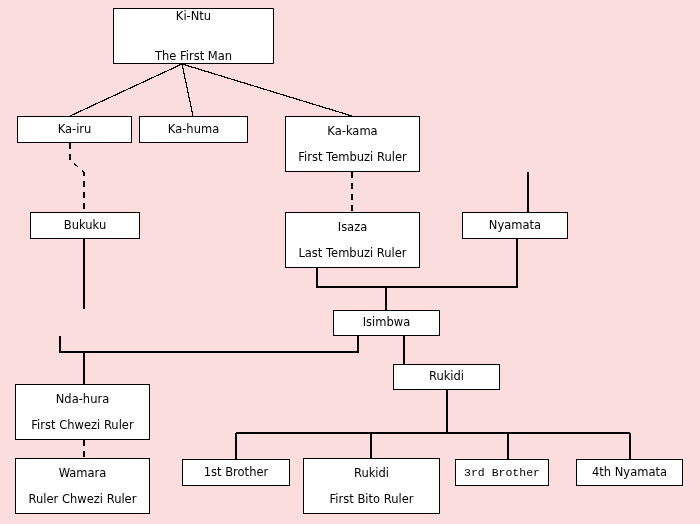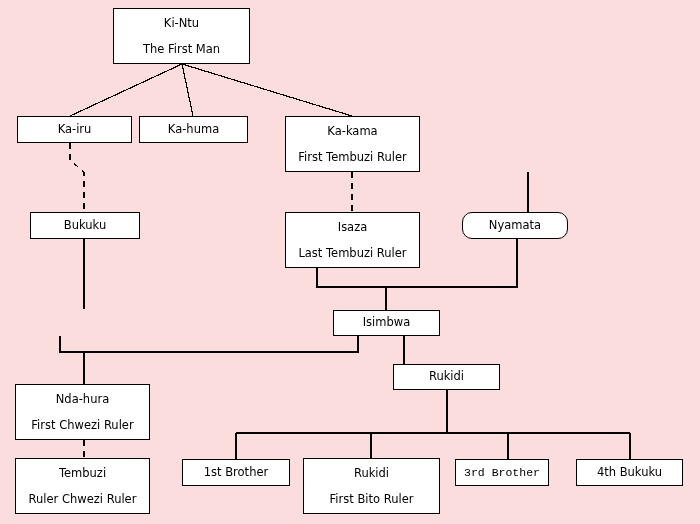--- a/index.html
+++ b/index.html
@@ -84,21 +84,21 @@
 
       <path d="M 447 390 L 447 433"></path>
       <path d="M 236 433 L 630 433"></path>
       <path d="M 236 433 L 236 459"></path>
       <path d="M 371 433 L 371 458"></path>
       <path d="M 508 433 L 508 459"></path>
       <path d="M 630 433 L 630 459"></path>
     </g>
   </svg>
 
-  <div class="node two" style="left:113px; top:8px; width:137px; height:56px;">
+  <div class="node two" style="left:113px; top:8px; width:161px; height:56px;justify-content:space-between;">
     <span class="nm">Ki-Ntu</span>
     <span class="tt">The First Man</span>
   </div>
 
   <div class="node" style="left:17px; top:116px; width:115px; height:27px;">
     <span class="nm">Ka-iru</span>
   </div>
 
   <div class="node" style="left:139px; top:116px; width:109px; height:27px;justify-content:center;">
     <span class="nm">Ka-huma</span>
@@ -112,53 +112,53 @@
 
   <div class="node" style="left:30px; top:212px; width:110px; height:27px;">
     <span class="nm">Bukuku</span>
   </div>
 
   <div class="node two" style="left:285px; top:212px; width:135px; height:56px;">
     <span class="nm">Isaza</span>
     <span class="tt">Last Tembuzi Ruler</span>
   </div>
 
-  <div class="node" style="left:462px; top:212px; width:106px; height:27px;border-radius:10px;">
+  <div class="node" style="left:462px; top:212px; width:106px; height:27px;">
     <span class="nm">Nyamata</span>
   </div>
 
 
   <div class="node" style="left:333px; top:310px; width:107px; height:26px;">
     <span class="nm">Isimbwa</span>
   </div>
 
   <div class="node two" style="left:15px; top:384px; width:135px; height:56px;">
     <span class="nm">Nda-hura</span>
     <span class="tt">First Chwezi Ruler</span>
   </div>
 
   <div class="node" style="left:393px; top:364px; width:107px; height:26px;">
     <span class="nm">Rukidi</span>
   </div>
 
   <div class="node two" style="left:15px; top:458px; width:135px; height:56px;">
-    <span class="nm">Tembuzi</span>
+    <span class="nm">Wamara</span>
     <span class="tt">Ruler Chwezi Ruler</span>
   </div>
 
   <div class="node" style="left:182px; top:459px; width:108px; height:27px;">
     <span class="nm">1st Brother</span>
   </div>
 
   <div class="node two" style="left:303px; top:458px; width:137px; height:56px;">
     <span class="nm">Rukidi</span>
     <span class="tt">First Bito Ruler</span>
   </div>
 
   <div class="node" style="left:455px; top:459px; width:94px; height:27px;font-family:Liberation Mono, monospace;">
     <span class="nm">3rd Brother</span>
   </div>
 
   <div class="node" style="left:576px; top:459px; width:107px; height:27px;">
-    <span class="nm">4th Bukuku</span>
+    <span class="nm">4th Nyamata</span>
   </div>
 
 </div>
 
 </body></html>

